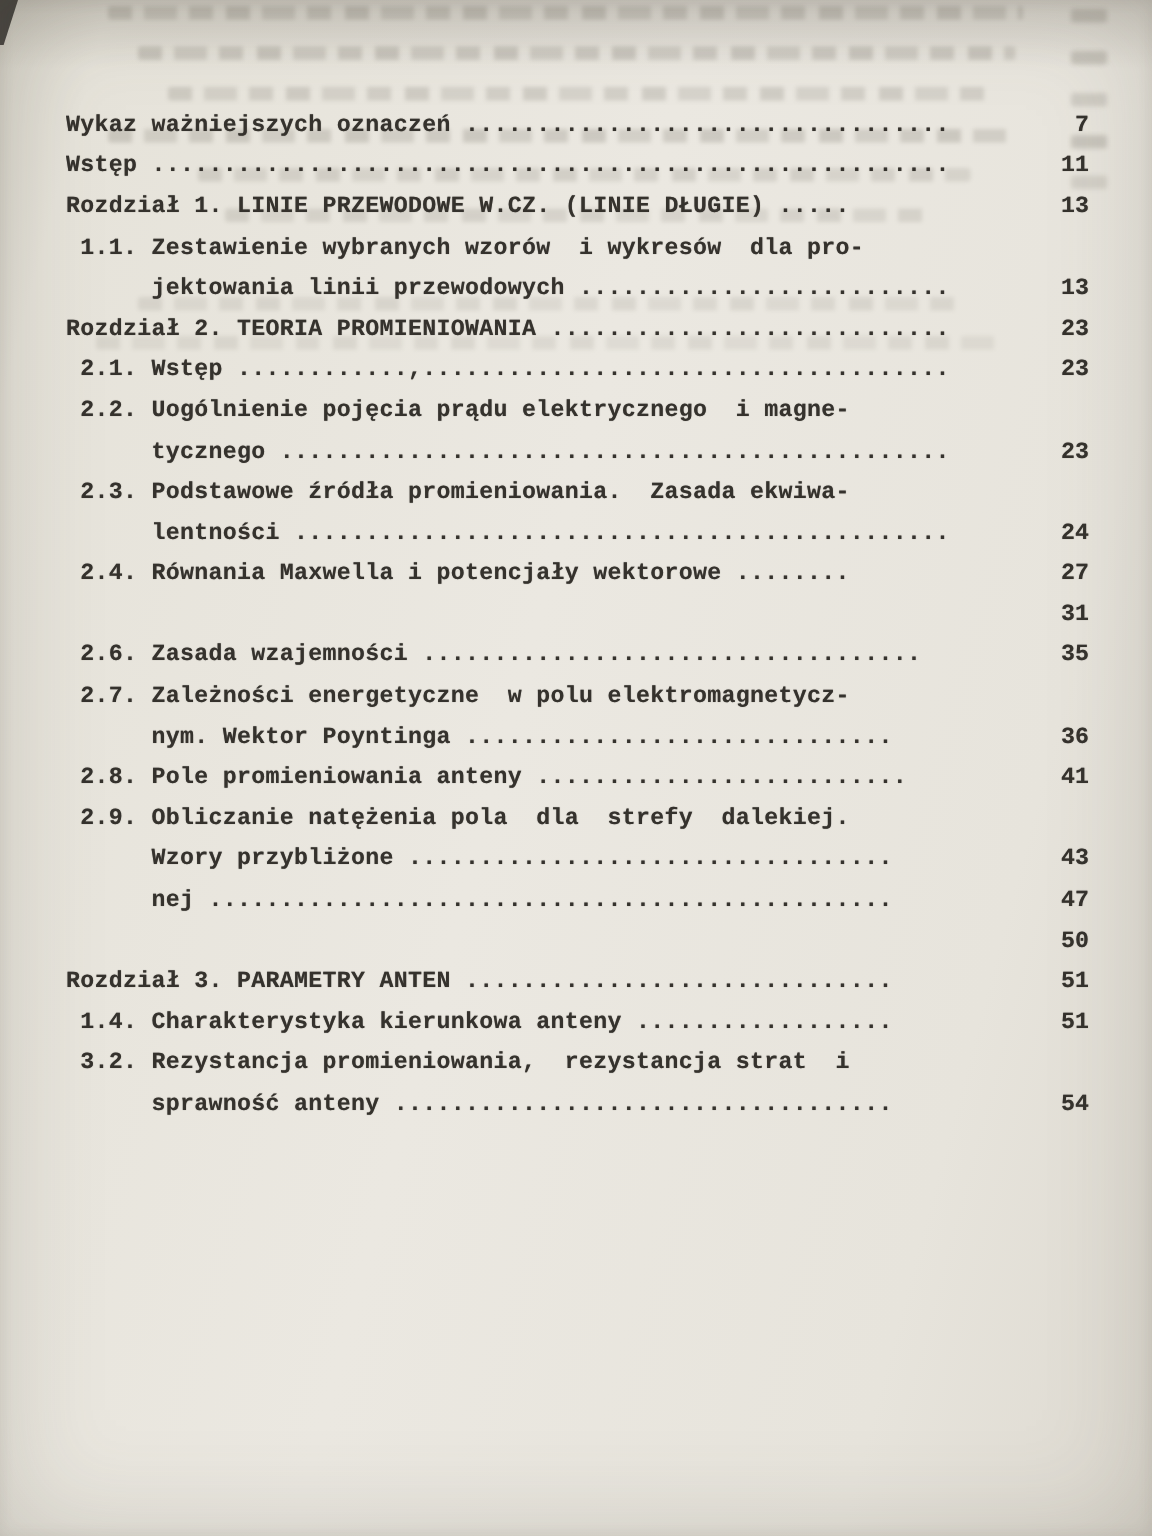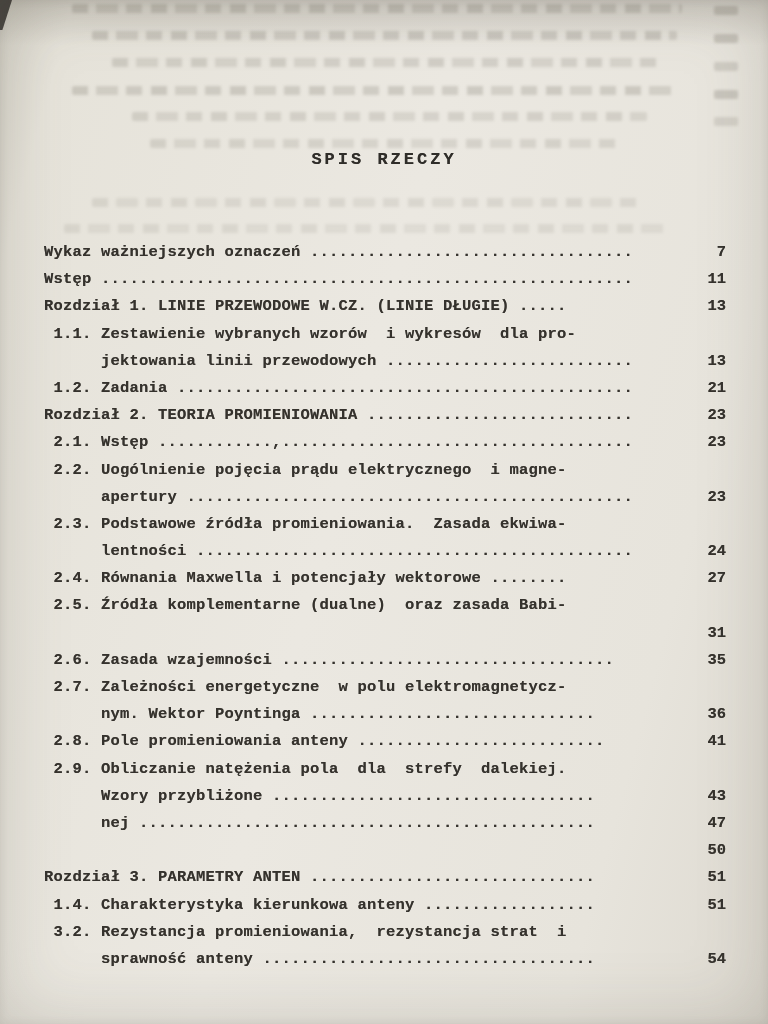--- a/index.html
+++ b/index.html
@@ -69,21 +69,20 @@
   <div class="g" style="top:198px;left:92px;width:545px;opacity:.22;"></div>
   <div class="g" style="top:224px;left:64px;width:600px;opacity:.2;"></div>
   <div class="gp" style="top:6px;"></div>
   <div class="gp" style="top:34px;"></div>
   <div class="gp" style="top:62px;opacity:.35;"></div>
   <div class="gp" style="top:90px;"></div>
   <div class="gp" style="top:117px;opacity:.3;"></div>
 
   <div class="corner-sliver"></div>
 
-  <h1 class="title">SPIS RZECZY</h1>
 
   <div class="toc">
       <div class="row">
         <span class="t">Wykaz ważniejszych oznaczeń ..................................</span>
         <span class="p">7</span>
       </div>
       <div class="row">
         <span class="t">Wstęp ........................................................</span>
         <span class="p">11</span>
       </div>
@@ -93,54 +92,46 @@
       </div>
       <div class="row">
         <span class="t"> 1.1. Zestawienie wybranych wzorów  i wykresów  dla pro-</span>
         <span class="p"></span>
       </div>
       <div class="row">
         <span class="t">      jektowania linii przewodowych ..........................</span>
         <span class="p">13</span>
       </div>
       <div class="row">
-        <span class="t"> 1.2. Zadania ................................................</span>
-        <span class="p">21</span>
-      </div>
-      <div class="row">
         <span class="t">Rozdział 2. TEORIA PROMIENIOWANIA ............................</span>
         <span class="p">23</span>
       </div>
       <div class="row">
         <span class="t"> 2.1. Wstęp ............,.....................................</span>
         <span class="p">23</span>
       </div>
       <div class="row">
         <span class="t"> 2.2. Uogólnienie pojęcia prądu elektrycznego  i magne-</span>
         <span class="p"></span>
       </div>
       <div class="row">
-        <span class="t">      apertury ...............................................</span>
+        <span class="t">      tycznego ...............................................</span>
         <span class="p">23</span>
       </div>
       <div class="row">
         <span class="t"> 2.3. Podstawowe źródła promieniowania.  Zasada ekwiwa-</span>
         <span class="p"></span>
       </div>
       <div class="row">
         <span class="t">      lentności ..............................................</span>
         <span class="p">24</span>
       </div>
       <div class="row">
         <span class="t"> 2.4. Równania Maxwella i potencjały wektorowe ........</span>
         <span class="p">27</span>
-      </div>
-      <div class="row">
-        <span class="t"> 2.5. Źródła komplementarne (dualne)  oraz zasada Babi-</span>
-        <span class="p"></span>
       </div>
       <div class="row">
         <span class="p">31</span>
       </div>
       <div class="row">
         <span class="t"> 2.6. Zasada wzajemności ...................................</span>
         <span class="p">35</span>
       </div>
       <div class="row">
         <span class="t"> 2.7. Zależności energetyczne  w polu elektromagnetycz-</span>

